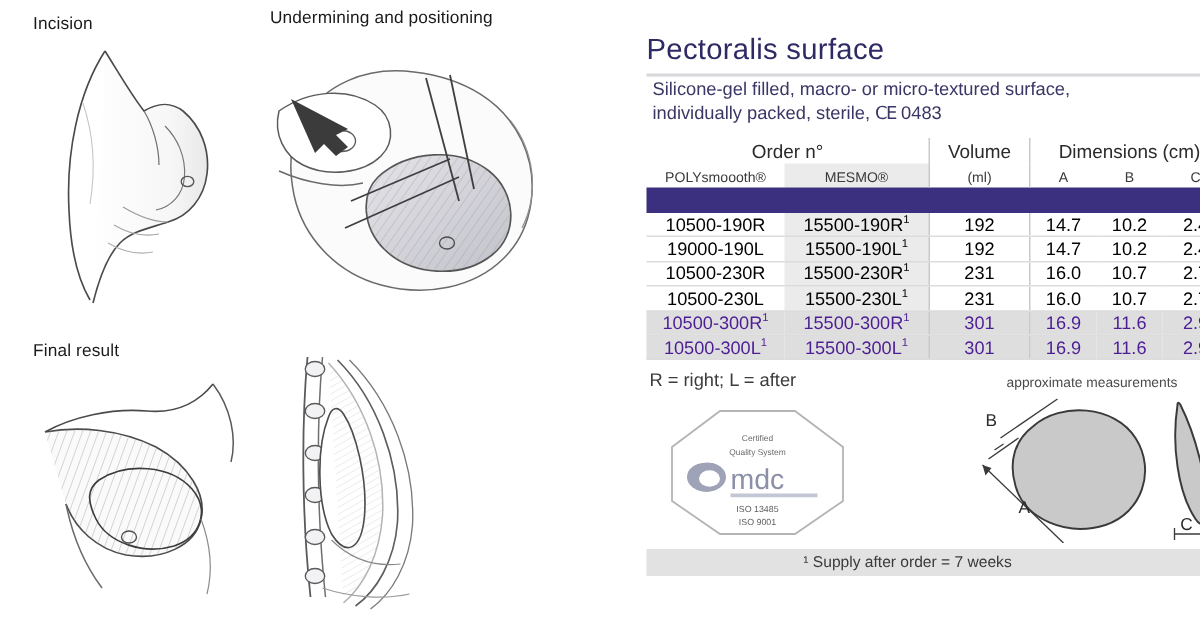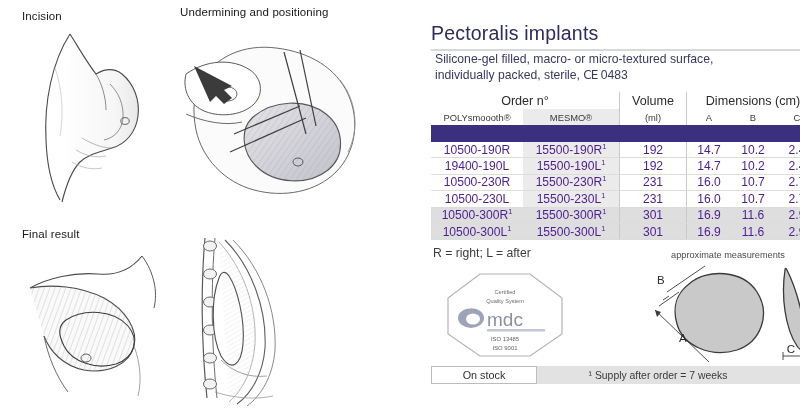--- a/index.html
+++ b/index.html
@@ -114,21 +114,21 @@
   }
   .vline-l { border-left: 1px solid #c9c9c9; }
   .accent-row td {
     height: 17px;
     background: #3b2f7f;
     padding: 0;
   }
   .data-row td {
     height: 15.4px;
     font-size: 12.1px;
-    color: #4c1d95;
+    color: #000000;
     border-bottom: 1px solid #dcdcdc;
   }
   .data-row.shaded td { background: #dedede; color: #4c1d95; }
   .col-mesmo { background: #ebebeb; }
   .data-row.shaded .col-mesmo { background: #dedede; }
   .col-poly  { width: 92px; }
   .col-mesmo { width: 96px; }
   .col-vol   { width: 66px; }
   .col-a, .col-b, .col-c { width: 44px; }
   sup { font-size: 7.5px; vertical-align: super; line-height: 0; }
@@ -311,21 +311,21 @@
         <path d="M40 8 C66 34, 82 76, 80 116 C78 142, 66 162, 52 172" fill="none" stroke="#5e5e5e" stroke-width="1.1"></path>
         <path d="M48 8 C76 36, 92 78, 90 118 C88 144, 76 164, 62 174" fill="none" stroke="#7a7a7a" stroke-width=".9"></path>
         <path d="M36 128 C48 140, 64 146, 82 144" fill="none" stroke="#8a8a8a" stroke-width=".8"></path>
         <path d="M30 160 C48 166, 70 168, 88 164" fill="none" stroke="#9a9a9a" stroke-width=".8"></path>
       </svg>
     </div>
   </div>
 
   <div class="data-panel">
 
-    <h1 class="title">Pectoralis implants</h1>
+    <h1 class="title">Pectoralis surface</h1>
     <div class="title-rule"></div>
 
     <div class="subtitle">
       <span>Silicone-gel filled, macro- or micro-textured surface,</span><br>
       <span>individually packed, sterile, </span><span class="ce-mark">CE</span><span> </span><span>0483</span>
     </div>
 
     <table class="spec-table">
       <thead>
         <tr class="hdr-group">
@@ -349,21 +349,21 @@
 
       <tr class="data-row">
             <td class="col-poly">10500-190R</td>
             <td class="col-mesmo">15500-190R<sup>1</sup></td>
             <td class="col-vol vline-l">192</td>
             <td class="col-a vline-l">14.7</td>
             <td class="col-b">10.2</td>
             <td class="col-c">2.4</td>
           </tr>
           <tr class="data-row">
-            <td class="col-poly">19400-190L</td>
+            <td class="col-poly">19000-190L</td>
             <td class="col-mesmo">15500-190L<sup>1</sup></td>
             <td class="col-vol vline-l">192</td>
             <td class="col-a vline-l">14.7</td>
             <td class="col-b">10.2</td>
             <td class="col-c">2.4</td>
           </tr>
           <tr class="data-row">
             <td class="col-poly">10500-230R</td>
             <td class="col-mesmo">15500-230R<sup>1</sup></td>
             <td class="col-vol vline-l">231</td>
@@ -437,18 +437,17 @@
                  C160 58, 152 28, 142 8 C141 6, 140 6, 140 8 Z" fill="#c9c9c9" stroke="#3a3a3a" stroke-width="1.3"></path>
 
         <line x1="138" y1="94" x2="162" y2="94" stroke="#3a3a3a" stroke-width=".9"></line>
         <line x1="138" y1="90" x2="138" y2="98" stroke="#3a3a3a" stroke-width=".9"></line>
         <line x1="162" y1="90" x2="162" y2="98" stroke="#3a3a3a" stroke-width=".9"></line>
         <text class="dim-letter" x="146" y="91" text-anchor="middle">C</text>
       </svg>
     </div>
 
     <div class="footer">
-      <div class="footer-stock">On stock</div>
       <div class="footer-note">¹ Supply after order = 7 weeks</div>
     </div>
 
   </div>
 </div>
 
 </body></html>

